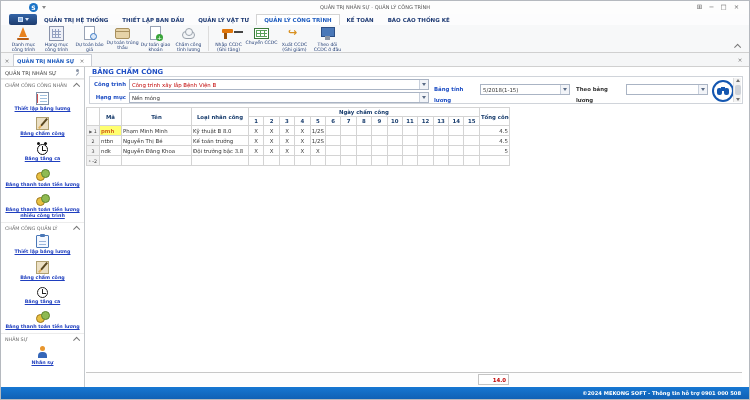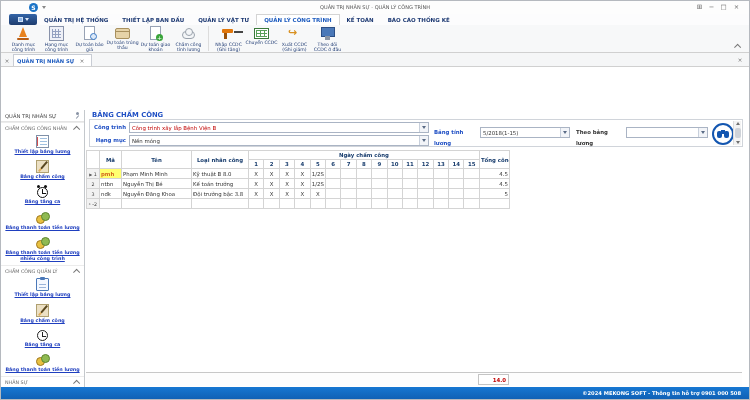--- a/index.html
+++ b/index.html
@@ -60,21 +60,21 @@
 
   
   .tabstrip{position:absolute;top:52px;left:0;right:0;height:14px;background:#f5f6f7;border-bottom:1px solid #d0d0d0;display:flex;align-items:flex-end;}
   .ts-x{width:10px;height:11px;text-align:center;font-size:6px;color:#777;line-height:11px;margin:0 1px;}
   .ts-x::before{content:"×";}
   .doc-tab{height:12px;background:#fff;border:1px solid #c8ccd4;border-bottom:none;display:flex;align-items:center;padding:0 3px;gap:2px;}
   .doc-tab span.lbl{font-size:5.2px;font-weight:bold;color:#1d5bbf;}
   .ts-x.right{position:absolute;right:3px;top:1px;}
 
   
-  .body{position:absolute;top:66px;left:0;right:0;bottom:12px;background:#84cc16;margin-top:43px;}
+  .body{position:absolute;top:66px;left:0;right:0;bottom:12px;background:#84cc16;}
 
   
   .sidebar{position:absolute;left:0;top:0;bottom:0;width:84px;background:#fff;border-right:1px solid #c4c8cc;overflow:hidden;}
   .sb-title{height:12px;display:flex;align-items:center;justify-content:space-between;padding:0 4px;font-size:5.2px;color:#444;border-bottom:1px solid #e4e4e4;}
   .pin{position:relative;width:7px;height:7px;}
   .pin::before{content:"";position:absolute;width:3px;height:3px;background:#8892a4;border-radius:50%;top:0;right:1px;}
   .pin::after{content:"";position:absolute;width:1px;height:4px;background:#8892a4;transform:rotate(40deg);top:2.5px;right:2.5px;}
   .sb-sec{height:11px;display:flex;align-items:center;justify-content:space-between;padding:0 4px;font-size:4.8px;color:#666;border-top:1px solid #ececec;}
   .sb-chev{width:6px;height:6px;}
   .sb-item{display:flex;flex-direction:column;align-items:center;padding:2px 2px 3px;}

